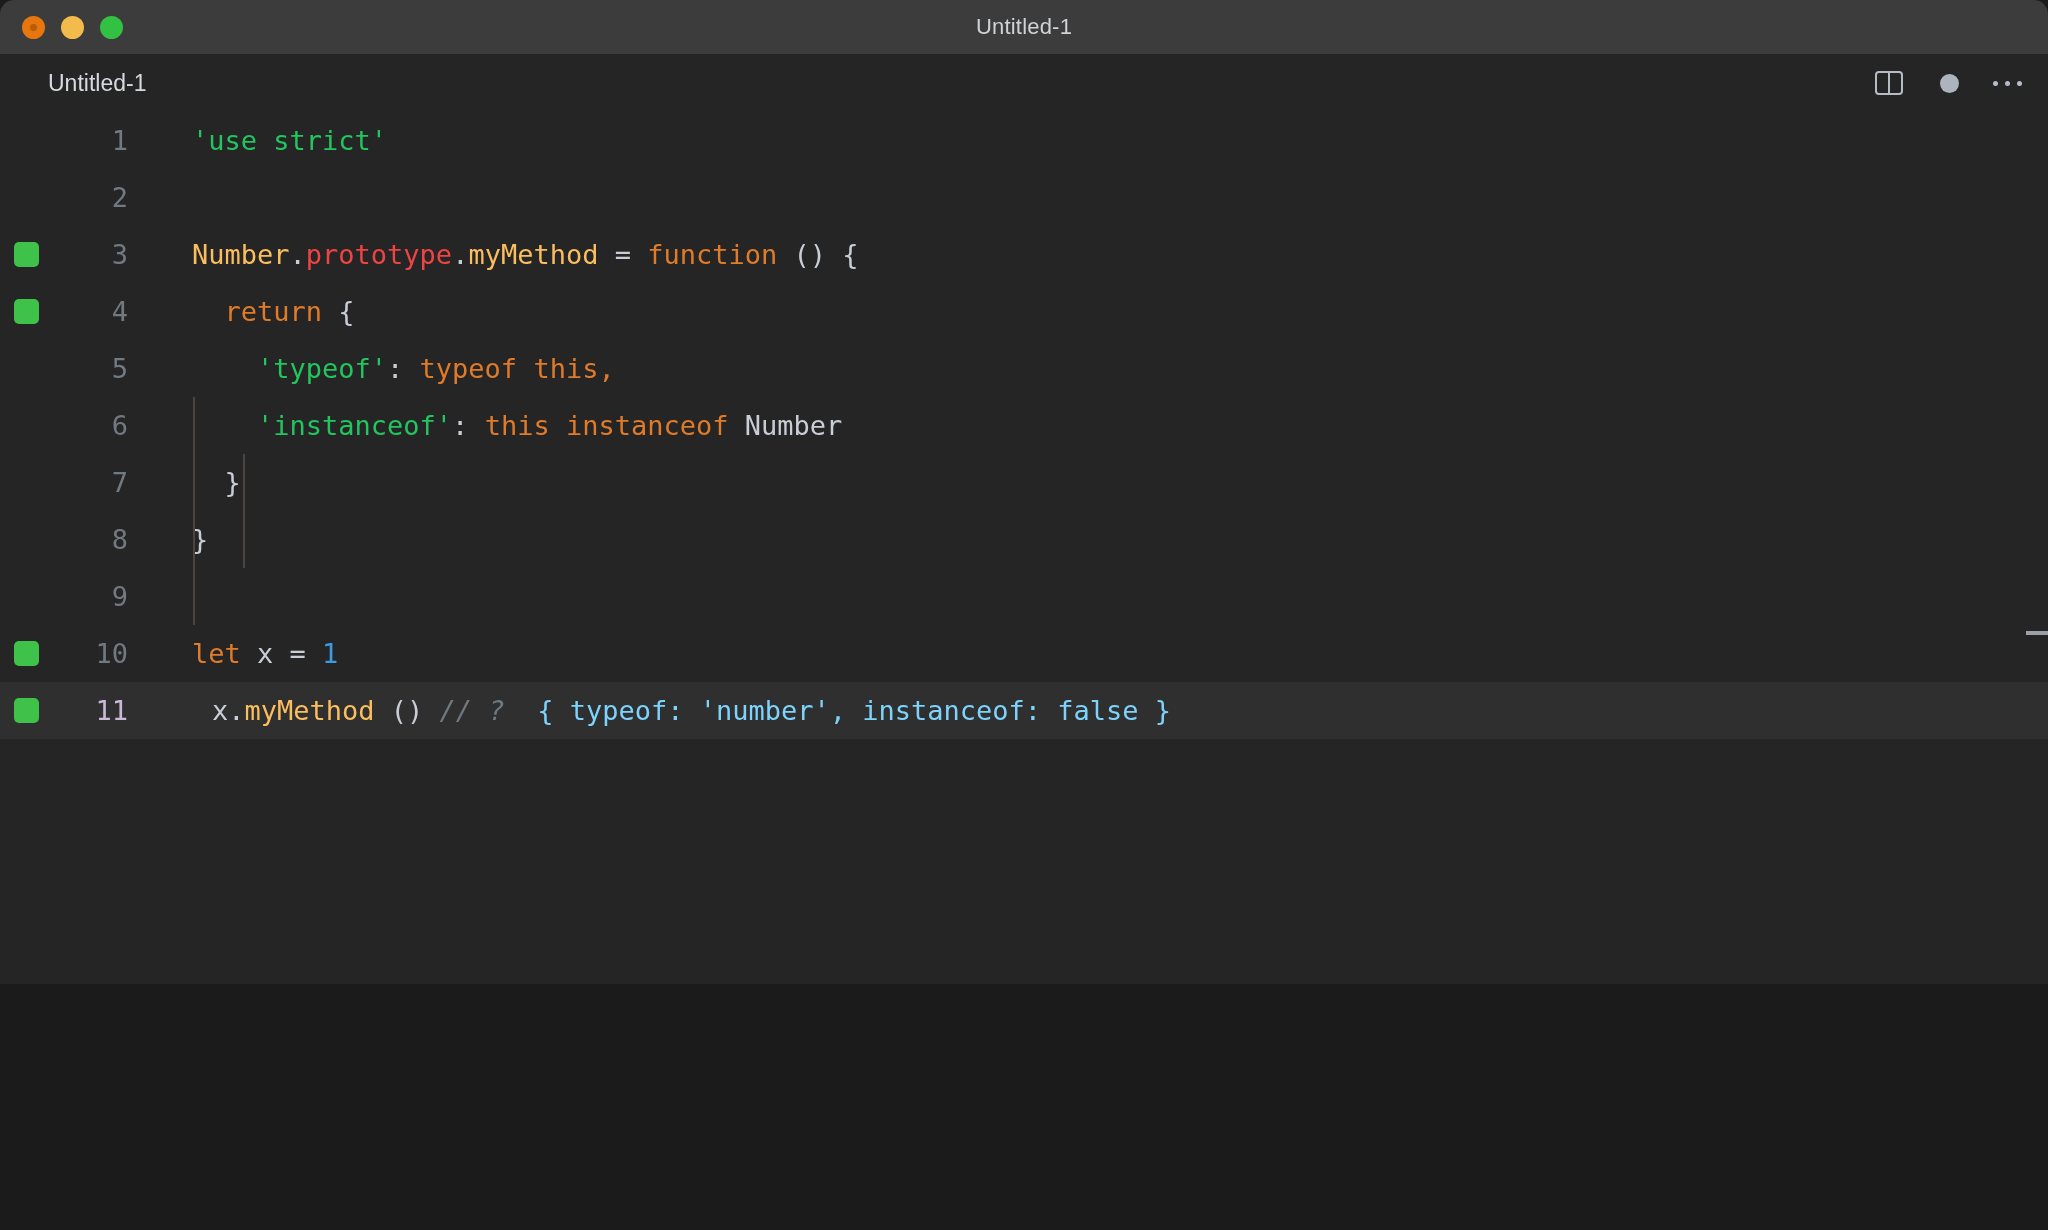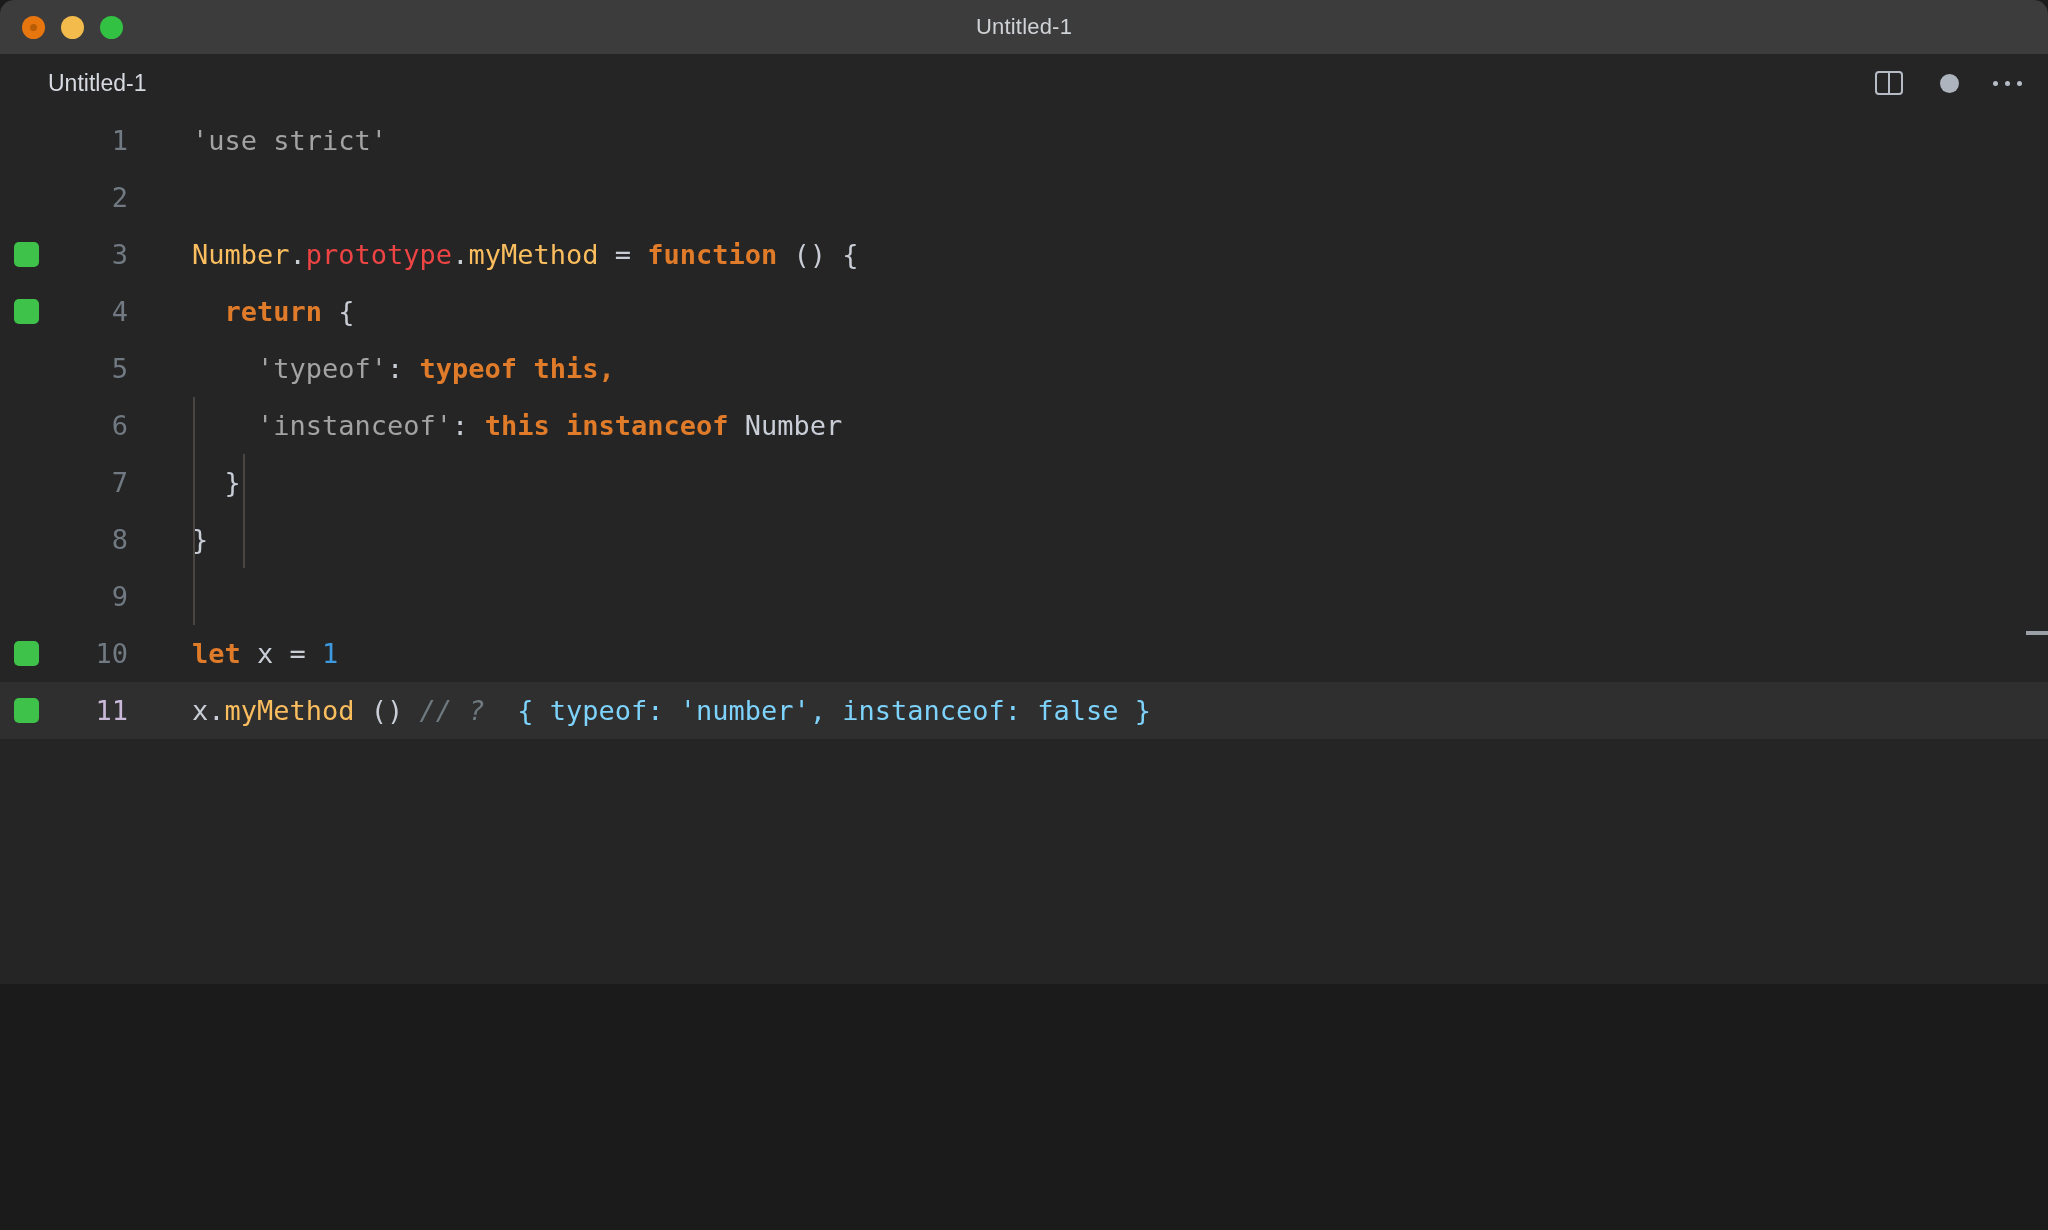--- a/index.html
+++ b/index.html
@@ -137,20 +137,21 @@
     white-space: pre;
   }
   .line {
     position: relative;
     height: 57px;
     display: flex;
     align-items: center;
   }
   .line.active {
     background: #2f2f2f;
+    gap: 20px;
   }
   .line.active .ln { color: #c9b8d8; }
 
   .gutter-mark {
     position: absolute;
     left: 14px;
     top: 16px;
     width: 25px;
     height: 25px;
     border-radius: 5px;
@@ -173,22 +174,22 @@
   }
 
   
   .guide {
     position: absolute;
     width: 2px;
     background: #4a4540;
   }
 
   
-  .t-str   { color: #a3a3a3; }
-  .t-kw    { color: #e07b29; font-weight: bold; }
+  .t-str   { color: #22c55e; }
+  .t-kw    { color: #e07b29; font-weight: normal; }
   .t-fn    { color: #fbbe5e; }
   .t-prop  { color: #ef4444; }
   .t-plain { color: #c8cdd6; }
   .t-num   { color: #3d9ae0; }
   .t-cmt   { color: #6f7a80; font-style: italic; }
   .t-cmt-res { color: #7dd3fc; }
   .t-punc  { color: #c8cdd6; }
 
   
   .scroll-mark {

